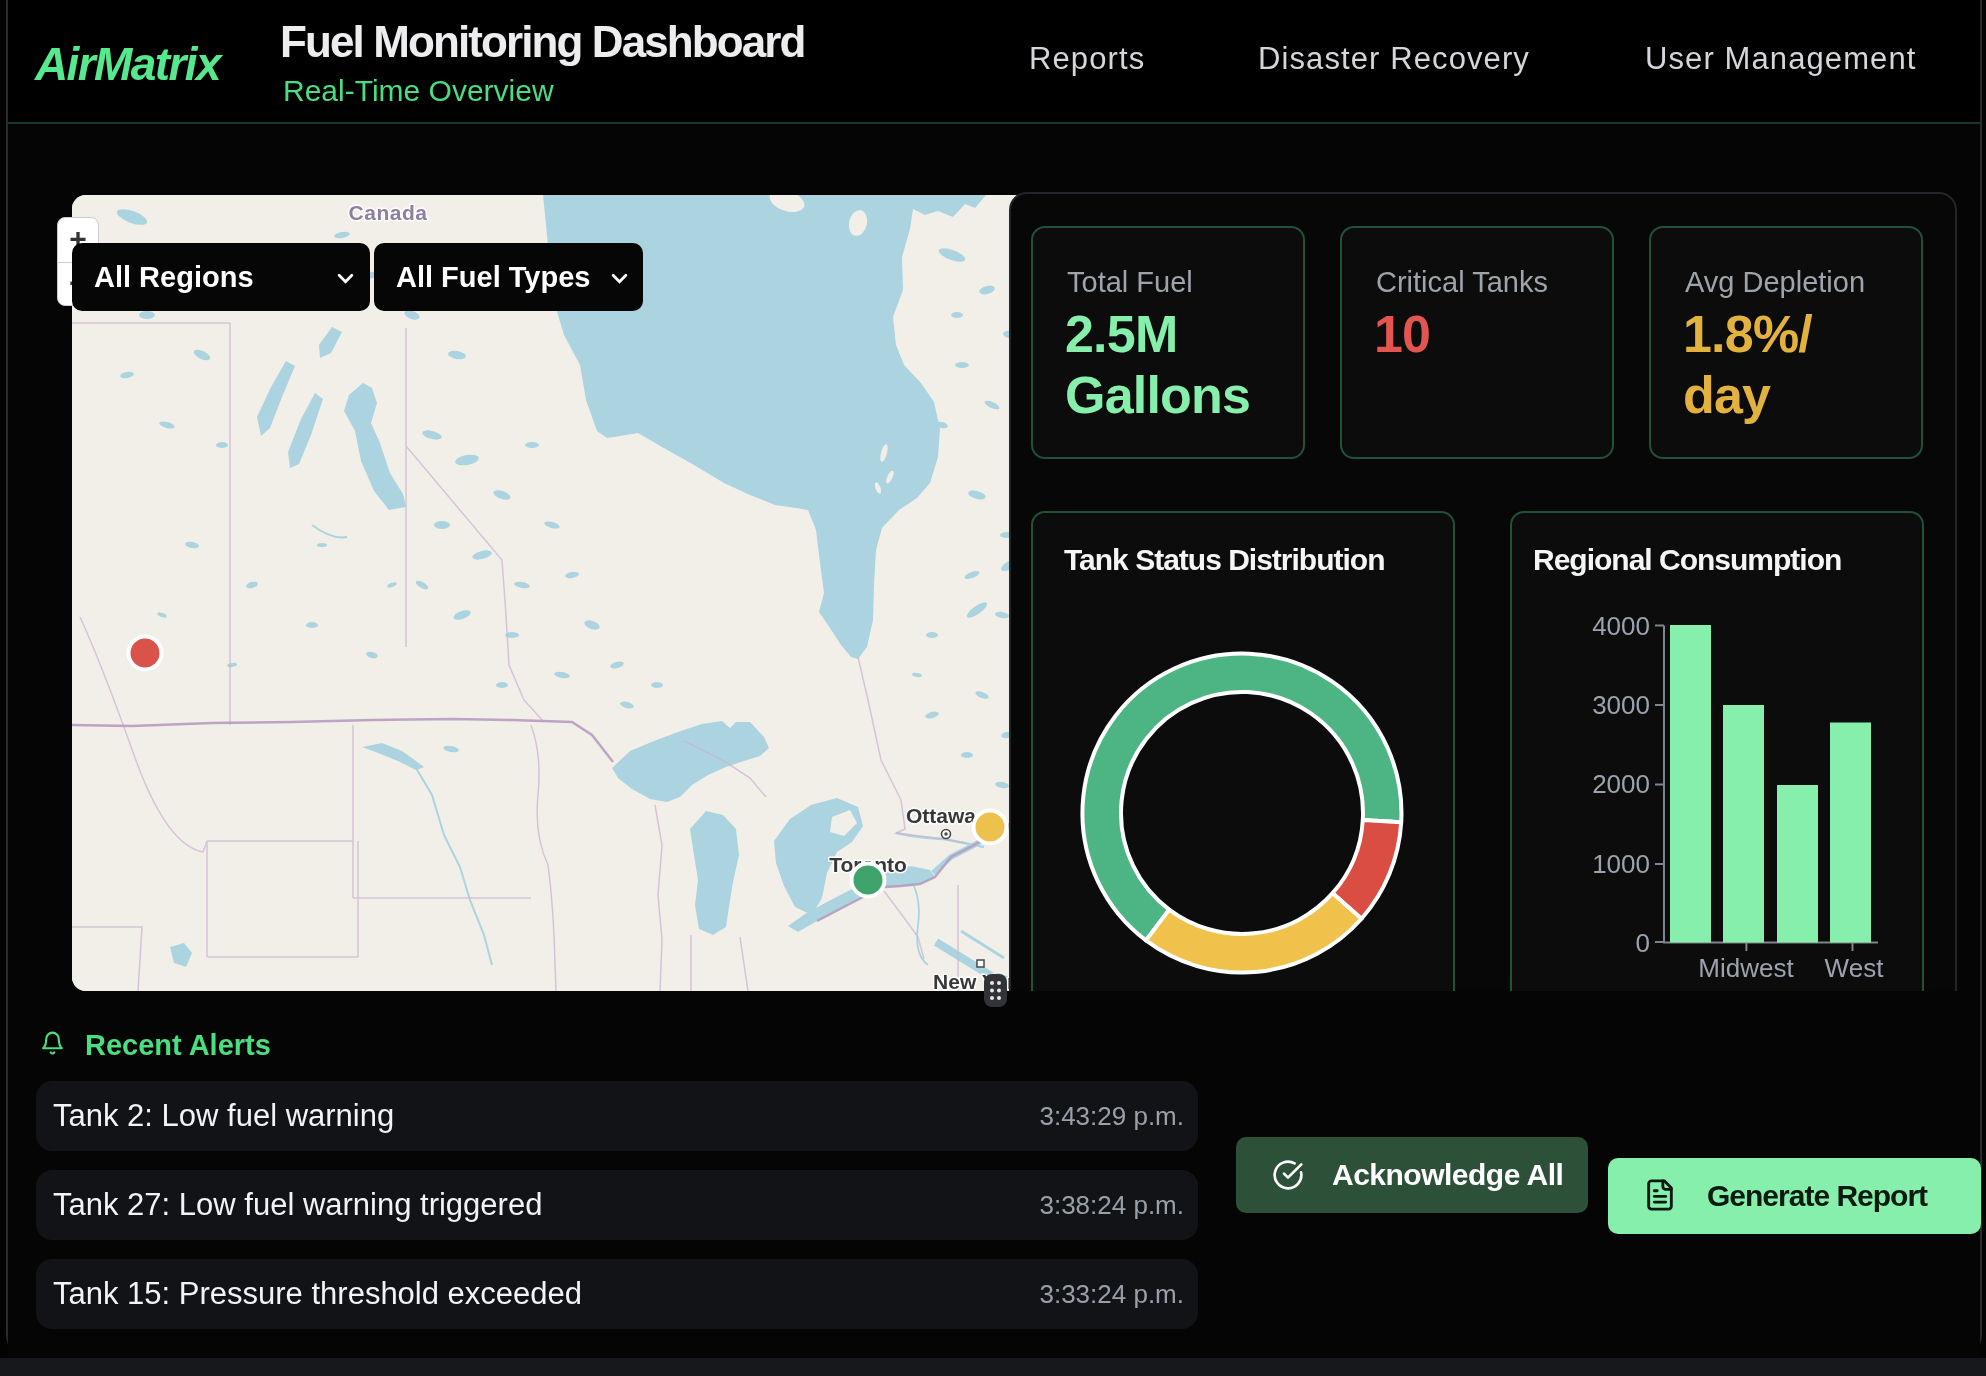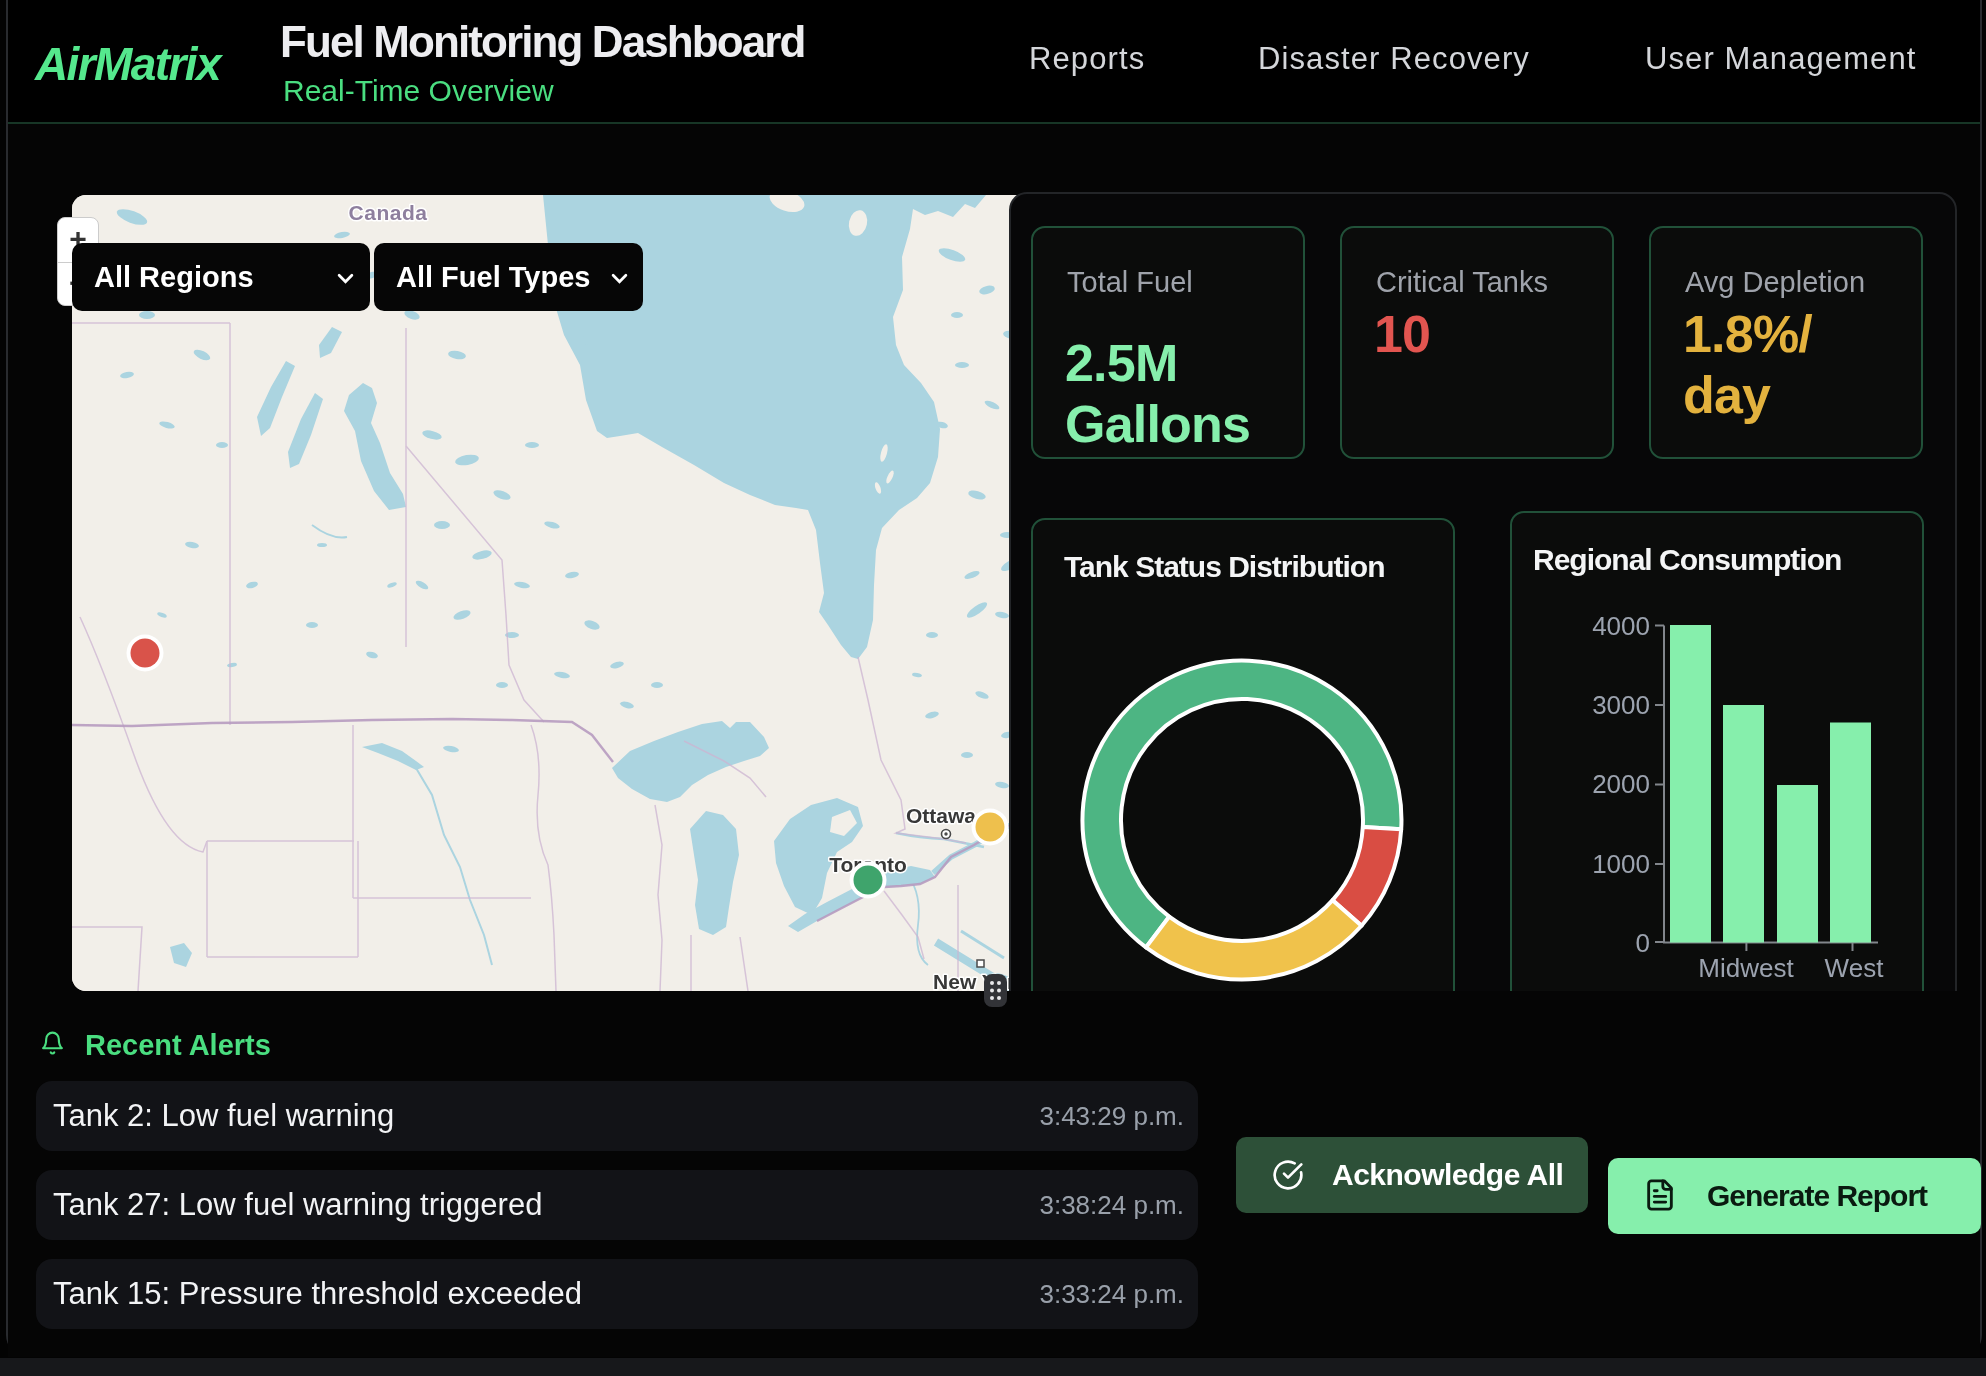--- a/index.html
+++ b/index.html
@@ -205,32 +205,32 @@
         <path d="M2 5 L8 11 L14 5" fill="none" stroke="#fff" stroke-width="2.6" stroke-linecap="round"></path>
       </svg></div>
   <div class="abs drop" style="left:374px; width:269px;">All Fuel Types
     <svg class="chev" style="left:237px;" viewBox="0 0 16 16">
         <path d="M2 5 L8 11 L14 5" fill="none" stroke="#fff" stroke-width="2.6" stroke-linecap="round"></path>
       </svg></div>
 
   <div class="abs" id="rpanel">
     <div class="card" style="left:20px; top:32px; width:274px; height:233px;">
       <div class="statlabel">Total Fuel</div>
-      <div class="statval" style="color:#86efac;margin-top:29px;">2.5M<br>Gallons</div>
+      <div class="statval" style="color:#86efac;">2.5M<br>Gallons</div>
     </div>
     <div class="card" style="left:329px; top:32px; width:274px; height:233px;">
       <div class="statlabel">Critical Tanks</div>
       <div class="statval" style="color:#e25550;">10</div>
     </div>
     <div class="card" style="left:638px; top:32px; width:274px; height:233px;">
       <div class="statlabel">Avg Depletion</div>
       <div class="statval" style="color:#e3b23e;">1.8%/<br>day</div>
     </div>
 
-    <div class="card" style="left:20px; top:317px; width:424px; height:520px;margin-top:7px;">
+    <div class="card" style="left:20px; top:317px; width:424px; height:520px;">
       <div class="ctitle">Tank Status Distribution</div>
       <svg width="424" height="516" viewBox="0 0 424 516" style="position:absolute; left:-2px; top:-2px;">
         <g stroke="#fff" stroke-width="4" stroke-linejoin="round">
           <path d="M115.0,429.4 A159.5,159.5 0 1 1 370.2,311.2 L331.8,309.0 A121,121 0 1 0 138.2,398.6 Z" fill="#4db583"></path>
           <path d="M370.2,311.2 A159.5,159.5 0 0 1 330.5,407.7 L301.6,382.2 A121,121 0 0 0 331.8,309.0 Z" fill="#d94d43"></path>
           <path d="M330.5,407.7 A159.5,159.5 0 0 1 115.0,429.4 L138.2,398.6 A121,121 0 0 0 301.6,382.2 Z" fill="#f0c24b"></path>
         </g>
       </svg>
     </div>
 

